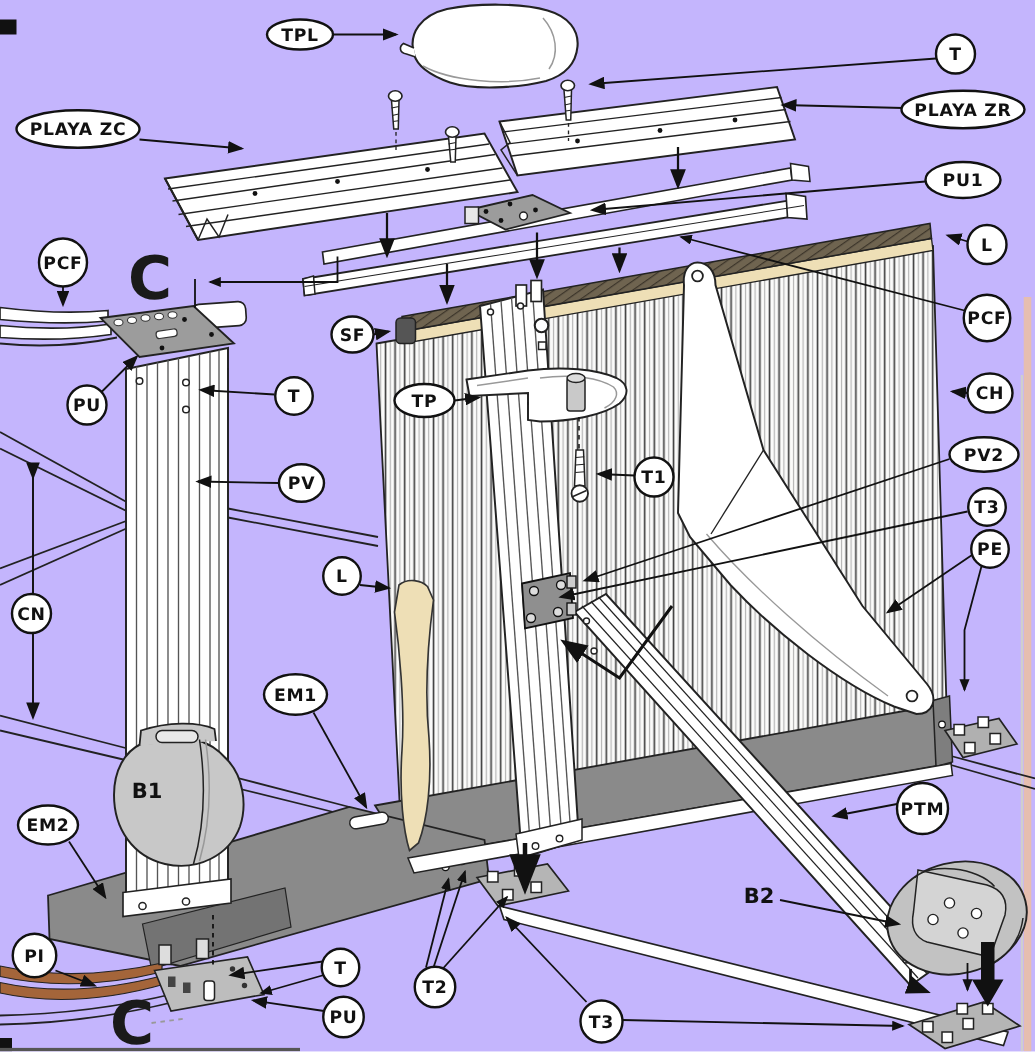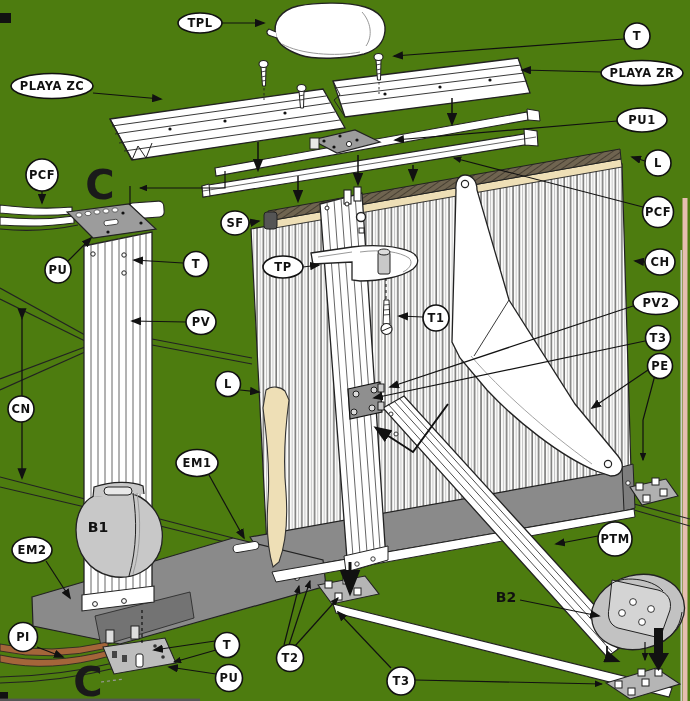--- a/index.html
+++ b/index.html
@@ -1,16 +1,16 @@
 <!DOCTYPE html>
 <html><head>
 <meta charset="utf-8">
 <style>
   html,body{margin:0;padding:0;background:#fff;}
-  #stage{position:relative;width:690px;height:701px;background:#4d7c0f;overflow:hidden;}
+  #stage{position:relative;width:690px;height:701px;background:#c4b5fd;overflow:hidden;}
   svg{position:absolute;left:0;top:0;}
   .callout-text{font-family:"DejaVu Sans",sans-serif;font-size:11.5px;font-weight:bold;letter-spacing:.5px;fill:#111;text-anchor:middle;}
   .bigC{font-family:"DejaVu Sans",sans-serif;font-size:40px;font-weight:bold;fill:#1a1a1a;text-anchor:middle;}
   .partmark{font-family:"DejaVu Sans",sans-serif;font-size:14px;font-weight:bold;fill:#111;text-anchor:middle;}
 </style>
 </head>
 <body>
 
 <div id="stage">
 <svg width="690" height="701" viewBox="0 0 690 701">

